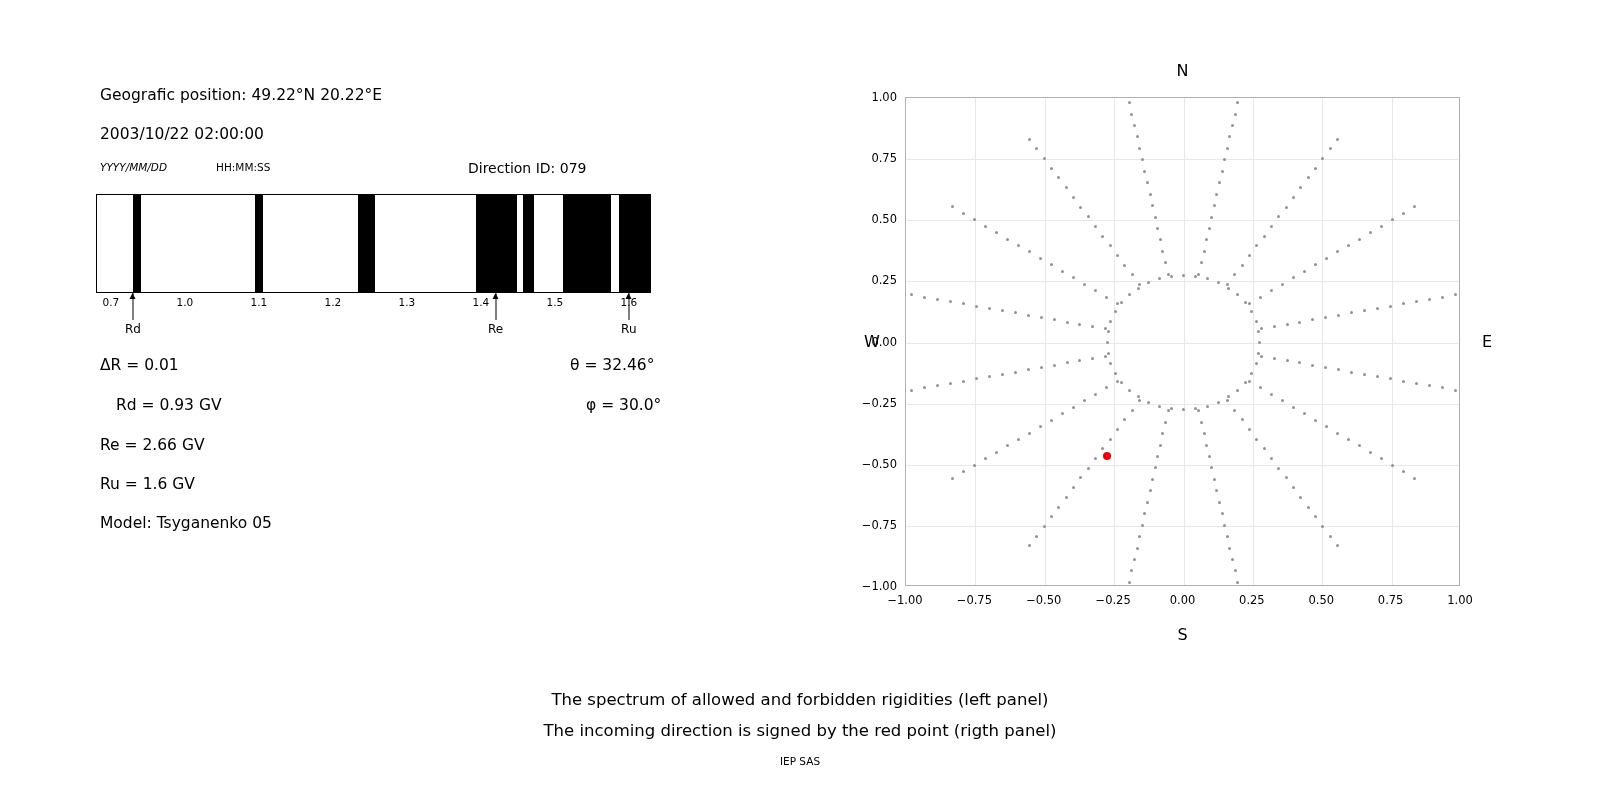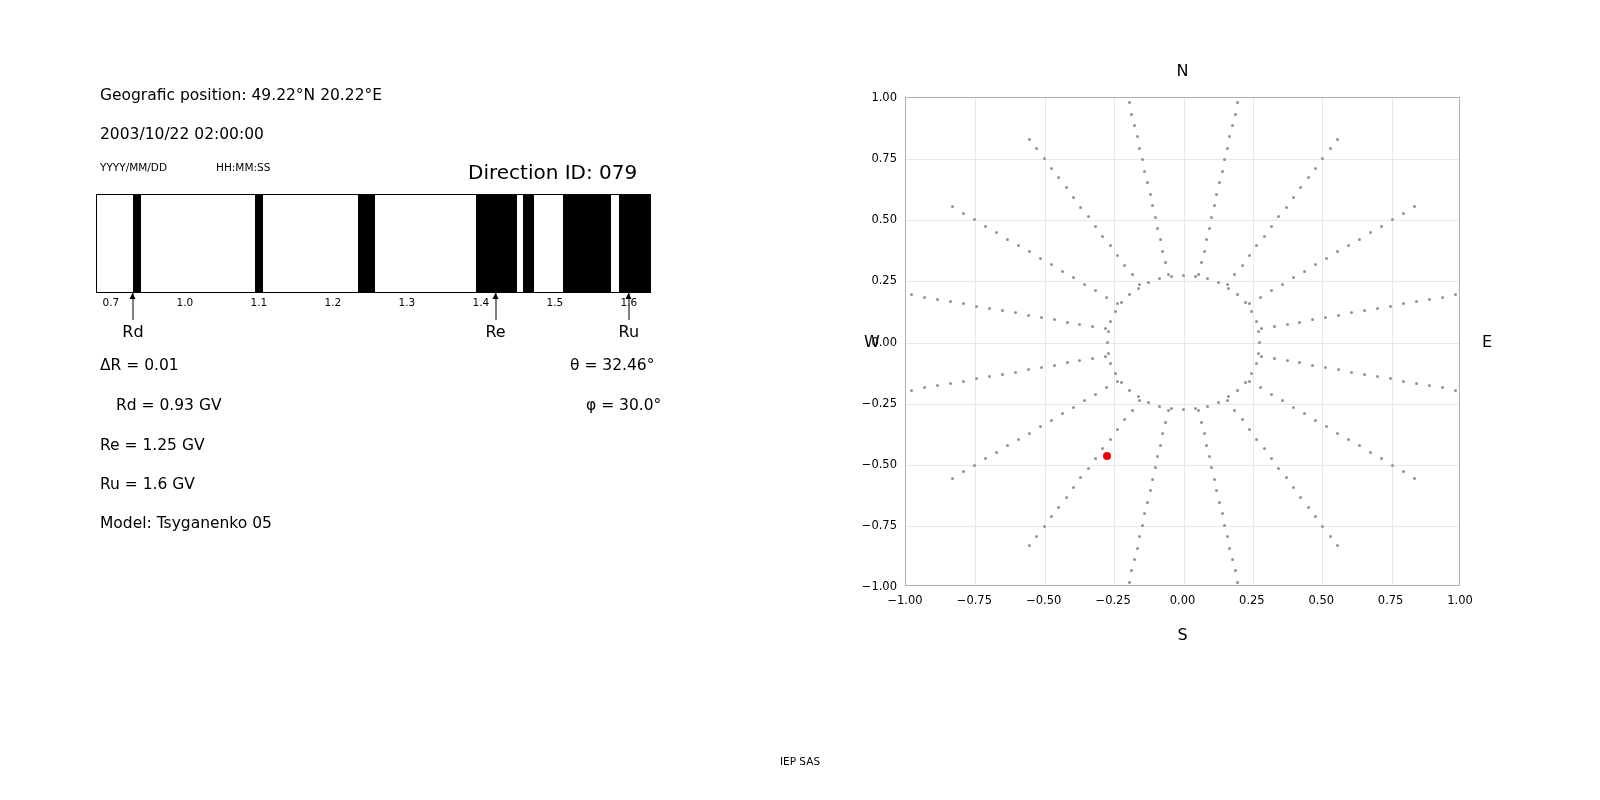--- a/index.html
+++ b/index.html
@@ -14,24 +14,24 @@
   .abs { position:absolute; }
 
   
   #left-panel { left:0; top:0; width:760px; height:660px; }
 
   .info-line { font-size:15.5px; white-space:nowrap; }
   #geo-line  { left:100px; top:86px; }
   #time-line { left:100px; top:125px; }
 
   .tiny-label { font-size:10.5px; white-space:nowrap; }
-  #fmt-date { left:100px; top:161px; }
+  #fmt-date { left:100px; top:161px;font-style:italic; }
   #fmt-time { left:216px; top:161px; }
 
-  #direction-id { left:468px; top:160px; font-size:20px; white-space:nowrap; }
+  #direction-id { left:468px; top:160px; font-size:14px; white-space:nowrap; }
 
   
   #spectrum-box {
     left:96px; top:194px; width:555px; height:99px;
     background:#ffffff;
     border:1px solid #000000;
     box-sizing:border-box;
     overflow:hidden;
   }
   .band { position:absolute; top:0; height:100%; background:#000000; }
@@ -47,21 +47,21 @@
     width:1px; height:27px; background:#000000;
   }
   .marker .arrow:before {
     content:""; position:absolute; left:-3px; top:0;
     border-left:3.5px solid transparent;
     border-right:3.5px solid transparent;
     border-bottom:6px solid #000000;
   }
   .marker .mname {
     position:absolute; top:29px; left:50%; transform:translateX(-50%);
-    font-size:16px; white-space:nowrap;
+    font-size:12px; white-space:nowrap;
   }
 
   
   .param { position:absolute; font-size:15.5px; white-space:nowrap; }
   .col1 { left:100px; }
   .col2 { left:570px; }
   .r1 { top:356px; } .r2 { top:396px;margin-left:16px; } .r3 { top:436px; }
   .r4 { top:475px; } .r5 { top:514px; }
 
   
@@ -135,21 +135,21 @@
         <div class="mname">Re</div>
       </div>
       <div class="marker" style="left: 532.8px; top: 0px;">
         <div class="arrow"></div>
         <div class="mname">Ru</div>
       </div>
     </div>
 
   <div class="param col1 r1">ΔR = 0.01</div>
   <div class="param col1 r2">Rd = 0.93 GV</div>
-  <div class="param col1 r3">Re = 1.25 GV</div>
+  <div class="param col1 r3">Re = 2.66 GV</div>
   <div class="param col1 r4">Ru = 1.6 GV</div>
   <div class="param col1 r5">Model: Tsyganenko 05</div>
 
   <div class="param col2 r1">θ = 32.46°</div>
   <div class="param col2 r2">φ = 30.0°</div>
 </div>
 
 <div class="abs" id="right-panel">
   <div id="plot-area">
       <div class="gridline v" style="left: 69.375px;"></div>
@@ -482,14 +482,16 @@
     <div class="axis-num ynum" style="left: 67px; width: 50px; top: 179.25px;">0.50</div>
     <div class="axis-num ynum" style="left: 67px; width: 50px; top: 118.125px;">0.75</div>
     <div class="axis-num ynum" style="left: 67px; width: 50px; top: 57px;">1.00</div>
     <div class="compass" style="left: 402.5px; top: 21px; transform: translateX(-50%);">N</div>
     <div class="compass" style="left: 402.5px; top: 585px; transform: translateX(-50%);">S</div>
     <div class="compass" style="left: 84px; top: 291.5px;">W</div>
     <div class="compass" style="left: 702px; top: 291.5px;">E</div>
   </div>
 
 <div class="abs" id="caption">
+  <div>The spectrum of allowed and forbidden rigidities (left panel)</div>
+  <div>The incoming direction is signed by the red point (rigth panel)</div>
 </div>
 <div class="abs" id="credit">IEP SAS</div>
 
 </body></html>

